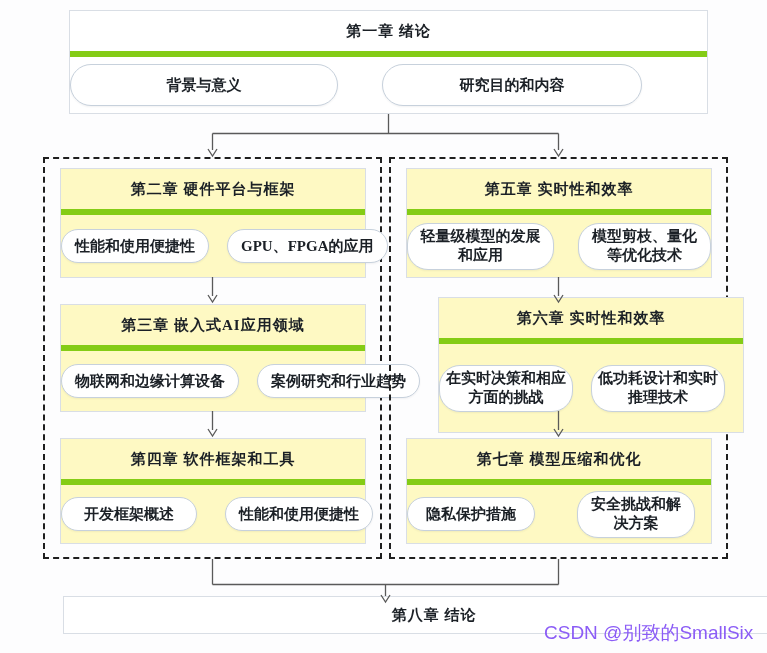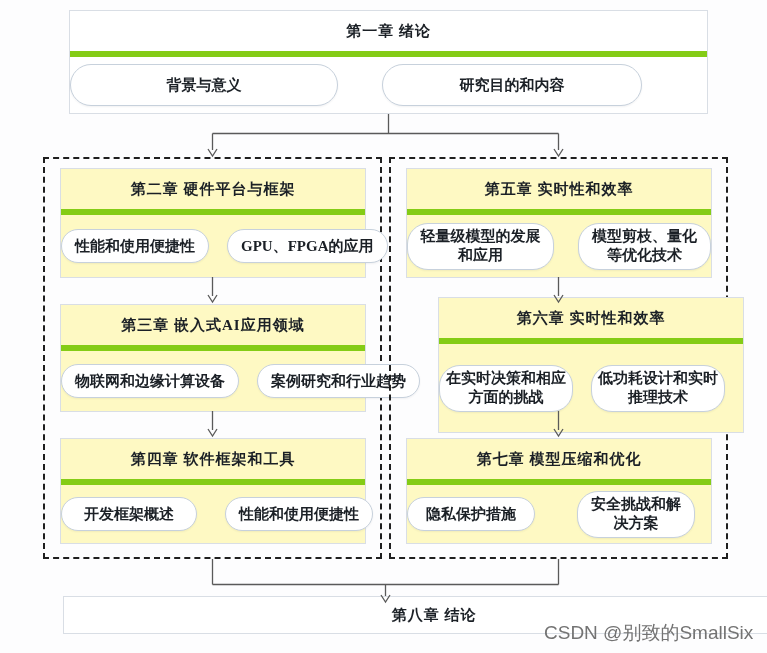--- a/index.html
+++ b/index.html
@@ -23,21 +23,21 @@
   .w260{width:260px;height:42px;}
   .w148{width:148px;}
   .w134{width:134px;}
   .w118{width:118px;}
   .dashed{position:absolute;border:2px dashed #1f1f1f;background:transparent;box-sizing:border-box;}
   .block{position:absolute;left:15px;width:306px;background:#fef9c3;border:1px solid #d9dee5;
        box-sizing:border-box;display:flex;flex-direction:column;}
   svg.connectors{position:absolute;left:0;top:0;width:767px;height:653px;pointer-events:none;}
   svg.connectors path{stroke:#5a5a5a;stroke-width:1.3;fill:none;}
   .watermark{position:absolute;left:544px;top:620px;font-family:"Liberation Sans","DejaVu Sans",sans-serif;
-       font-size:19px;color:#737373;white-space:nowrap;}
+       font-size:19px;color:#8b5cf6;white-space:nowrap;}
 </style>
 </head>
 <body>
 
 <div class="canvas">
 
   <div class="box" style="left:69px;top:10px;width:639px;height:104px;">
     <div class="box-title">第一章 绪论</div>
     <div class="pill-row" style="gap:44px;">
       <div class="pill w268">背景与意义</div>

